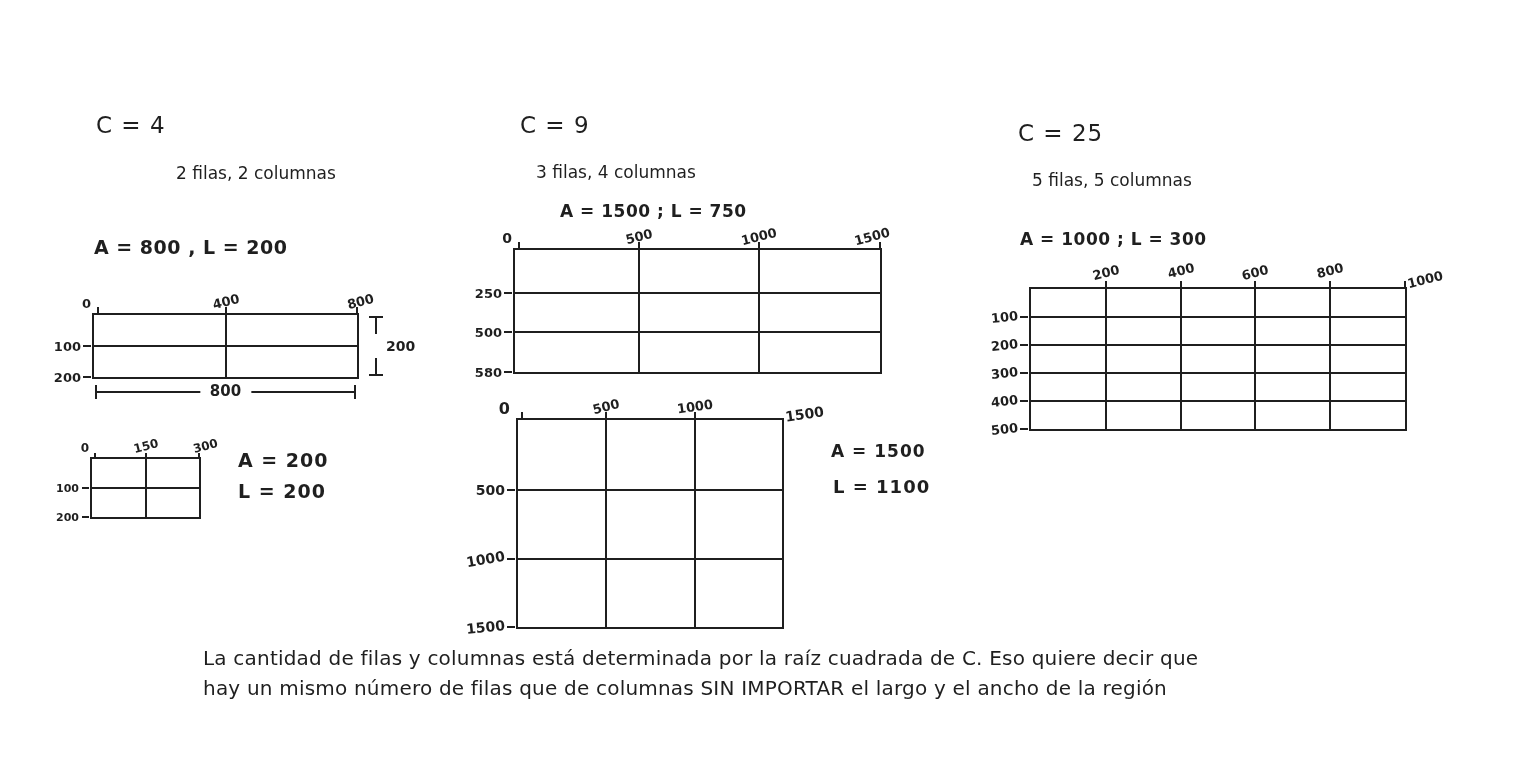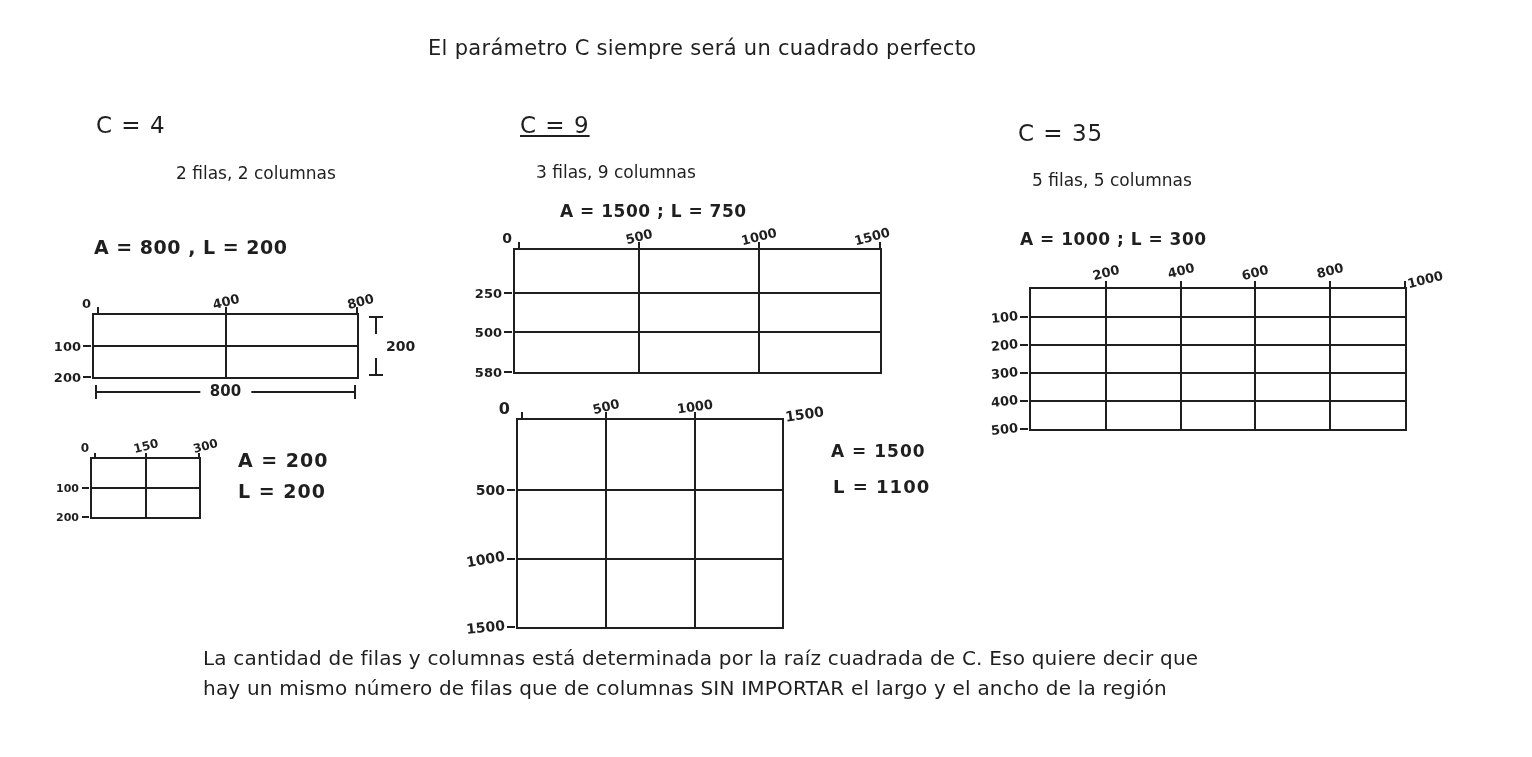--- a/index.html
+++ b/index.html
@@ -33,21 +33,20 @@
   .dimh .cap{position:absolute;top:0;width:2px;height:14px;background:var(--ink);}
   .dimh .line{position:absolute;top:6px;left:0;right:0;height:2px;background:var(--ink);}
   .dimh .lab{position:absolute;left:50%;top:50%;transform:translate(-50%,-58%);font-size:15px;font-weight:bold;background:#fff;padding:0 10px;}
   .footer-line{font-size:20px;letter-spacing:.2px;}
 </style>
 </head>
 <body>
 
 <div class="canvas">
 
-  <div class="hw title" style="left:428px;top:36px;">El parámetro C siempre será un cuadrado perfecto</div>
 
   <div class="hw heading" style="left:96px;top:112px;">C = 4</div>
   <div class="hw sub" style="left:135px;top:163px;margin-left:41px;">2 filas, 2 columnas</div>
   <div class="hw params" style="left:94px;top:236px;font-size:19px;">A = 800 ,   L = 200</div>
 
   <div class="grid" style="left:92px;top:313px;width:263px;height:62px;">
     <div class="vline" style="left:50%;"></div>
     <div class="hline" style="top:50%;"></div>
     <div class="vtick" style="left:4px;"></div>
     <div class="vtick" style="left:50%;"></div>
@@ -86,22 +85,22 @@
     <div class="xlab c" style="left:50%;font-size:12px;">150</div>
     <div class="xlab" style="left:calc(100% - 6px);font-size:12px;transform:rotate(-15deg);">300</div>
     <div class="ydash" style="top:50%;width:7px;"></div>
     <div class="ydash" style="top:100%;width:7px;"></div>
     <div class="ylab" style="top:50%;font-size:11px;">100</div>
     <div class="ylab" style="top:100%;font-size:11px;">200</div>
   </div>
   <div class="hw side-label" style="left:238px;top:449px;">A = 200</div>
   <div class="hw side-label" style="left:238px;top:480px;">L = 200</div>
 
-  <div class="hw heading" style="left:520px;top:112px;text-decoration:underline;">C = 9</div>
-  <div class="hw sub" style="left:536px;top:162px;">3 filas, 9 columnas</div>
+  <div class="hw heading" style="left:520px;top:112px;">C = 9</div>
+  <div class="hw sub" style="left:536px;top:162px;">3 filas, 4 columnas</div>
   <div class="hw params" style="left:560px;top:201px;font-size:17px;">A = 1500 ;   L = 750</div>
 
   <div class="grid" style="left:513px;top:248px;width:365px;height:122px;">
     <div class="vline" style="left:33.9%;"></div>
     <div class="vline" style="left:66.9%;"></div>
     <div class="hline" style="top:35%;"></div>
     <div class="hline" style="top:67%;"></div>
     <div class="vtick" style="left:4px;"></div>
     <div class="vtick" style="left:33.9%;"></div>
     <div class="vtick" style="left:66.9%;"></div>
@@ -133,21 +132,21 @@
     <div class="ydash" style="top:33.8%;"></div>
     <div class="ydash" style="top:67.1%;"></div>
     <div class="ydash" style="top:100%;"></div>
     <div class="ylab" style="top:33.8%;font-size:14px;">500</div>
     <div class="ylab" style="top:67.1%;font-size:14px;transform:translateY(-50%) rotate(-10deg);">1000</div>
     <div class="ylab" style="top:100%;font-size:14px;transform:translateY(-50%) rotate(-6deg);">1500</div>
   </div>
   <div class="hw side-label" style="left:831px;top:441px;font-size:17px;">A = 1500</div>
   <div class="hw side-label" style="left:833px;top:476px;font-size:18px;">L = 1100</div>
 
-  <div class="hw heading" style="left:1018px;top:120px;">C = 35</div>
+  <div class="hw heading" style="left:1018px;top:120px;">C = 25</div>
   <div class="hw sub" style="left:1032px;top:170px;">5 filas, 5 columnas</div>
   <div class="hw params" style="left:1020px;top:229px;font-size:17px;">A = 1000  ;   L = 300</div>
 
   <div class="grid" style="left:1029px;top:287px;width:374px;height:140px;">
     <div class="vline" style="left:20%;"></div>
     <div class="vline" style="left:40%;"></div>
     <div class="vline" style="left:60%;"></div>
     <div class="vline" style="left:80%;"></div>
     <div class="hline" style="top:20%;"></div>
     <div class="hline" style="top:40%;"></div>

